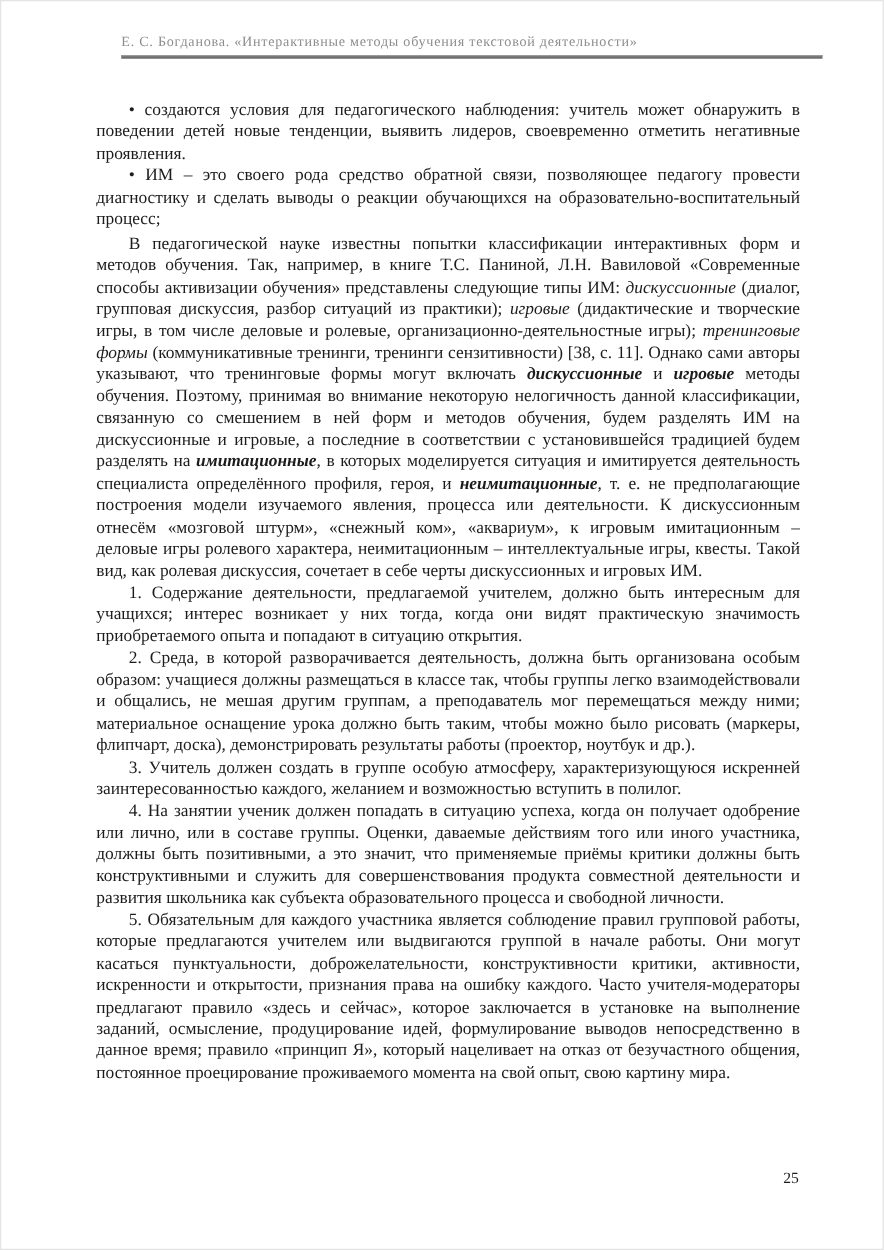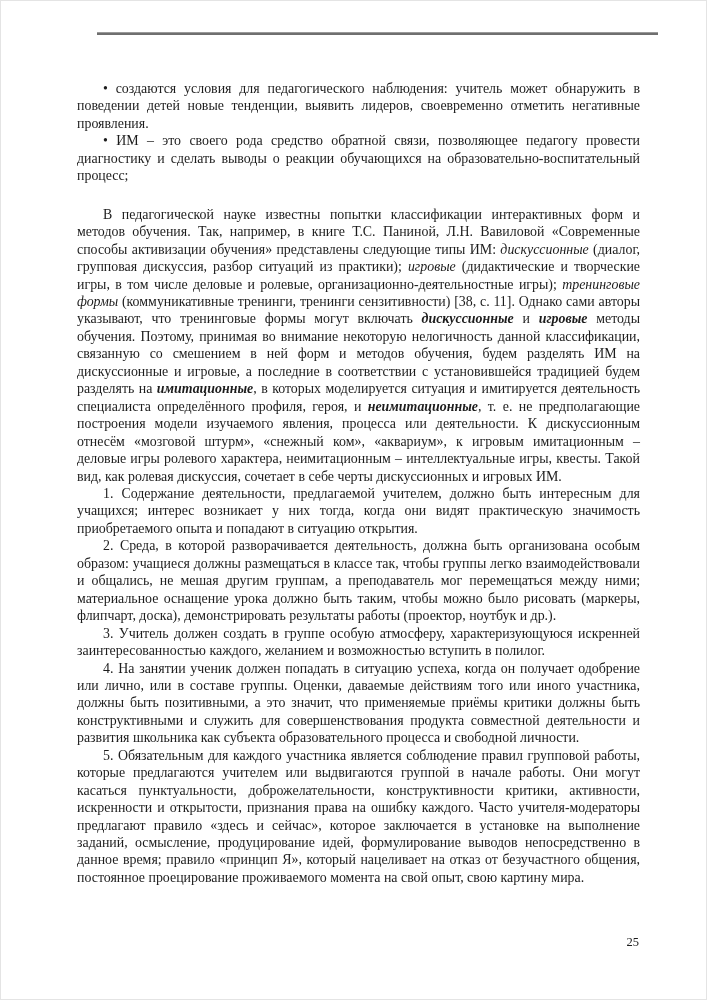--- a/index.html
+++ b/index.html
@@ -44,37 +44,38 @@
     color: #1c1c1c;
     font-size: 13.9px;
     line-height: 17.45px;
     text-align: justify;
   }
   .doc-body p {
     margin: 0;
     padding: 0;
     text-indent: 26px;
   }
-  .doc-body p.spaced { margin-top: 21px; }
+  .doc-body p.spaced { margin-top: 2px; }
   .doc-body .i  { font-style: italic; }
   .doc-body .bi { font-style: italic; font-weight: bold; }
   .page-number {
     position: absolute;
     right: 68px;
     bottom: 50px;
     font-size: 12.5px;
     color: #1c1c1c;
   }
 </style>
 </head>
 <body>
 
 <div class="page">
 
   <div class="running-head-block">
+    <div class="running-head">Е. С. Богданова.  «Интерактивные методы обучения текстовой деятельности»</div>
     <div class="head-rule"></div>
   </div>
 
   <div class="doc-body">
       <p><span>• создаются условия для педагогического наблюдения: учитель может обнаружить в поведении детей новые тенденции, выявить лидеров, своевременно отметить негативные проявления.</span></p>
       <p><span>• ИМ – это своего рода средство обратной связи, позволяющее педагогу провести диагностику и сделать выводы о реакции обучающихся на образовательно-воспитательный процесс;</span></p>
       <p class="spaced"><span>В педагогической науке известны попытки классификации интерактивных форм и методов обучения. Так, например, в книге Т.С. Паниной, Л.Н. Вавиловой «Современные способы активизации обучения» представлены следующие типы ИМ: </span><span class="i">дискуссионные</span><span> (диалог, групповая дискуссия, разбор ситуаций из практики); </span><span class="i">игровые</span><span> (дидактические и творческие игры, в том числе деловые и ролевые, организационно-деятельностные игры); </span><span class="i">тренинговые формы</span><span> (коммуникативные тренинги, тренинги сензитивности) [38, с. 11]. Однако сами авторы указывают, что тренинговые формы могут включать </span><span class="bi">дискуссионные</span><span> и </span><span class="bi">игровые</span><span> методы обучения. Поэтому, принимая во внимание некоторую нелогичность данной классификации, связанную со смешением в ней форм и методов обучения, будем разделять ИМ на дискуссионные и игровые, а последние в соответствии с установившейся традицией будем разделять на </span><span class="bi">имитационные</span><span>, в которых моделируется ситуация и имитируется деятельность специалиста определённого профиля, героя, и </span><span class="bi">неимитационные</span><span>, т. е. не предполагающие построения модели изучаемого явления, процесса или деятельности. К дискуссионным отнесём «мозговой штурм», «снежный ком», «аквариум», к игровым имитационным – деловые игры ролевого характера, неимитационным – интеллектуальные игры, квесты. Такой вид, как ролевая дискуссия, сочетает в себе черты дискуссионных и игровых ИМ.</span></p>
       <p><span>1. Содержание деятельности, предлагаемой учителем, должно быть интересным для учащихся; интерес возникает у них тогда, когда они видят практическую значимость приобретаемого опыта и попадают в ситуацию открытия.</span></p>
       <p><span>2. Среда, в которой разворачивается деятельность, должна быть организована особым образом: учащиеся должны размещаться в классе так, чтобы группы легко взаимодействовали и общались, не мешая другим группам, а преподаватель мог перемещаться между ними; материальное оснащение урока должно быть таким, чтобы можно было рисовать (маркеры, флипчарт, доска), демонстрировать результаты работы (проектор, ноутбук и др.).</span></p>
       <p><span>3. Учитель должен создать в группе особую атмосферу, характеризующуюся искренней заинтересованностью каждого, желанием и возможностью вступить в полилог.</span></p>

